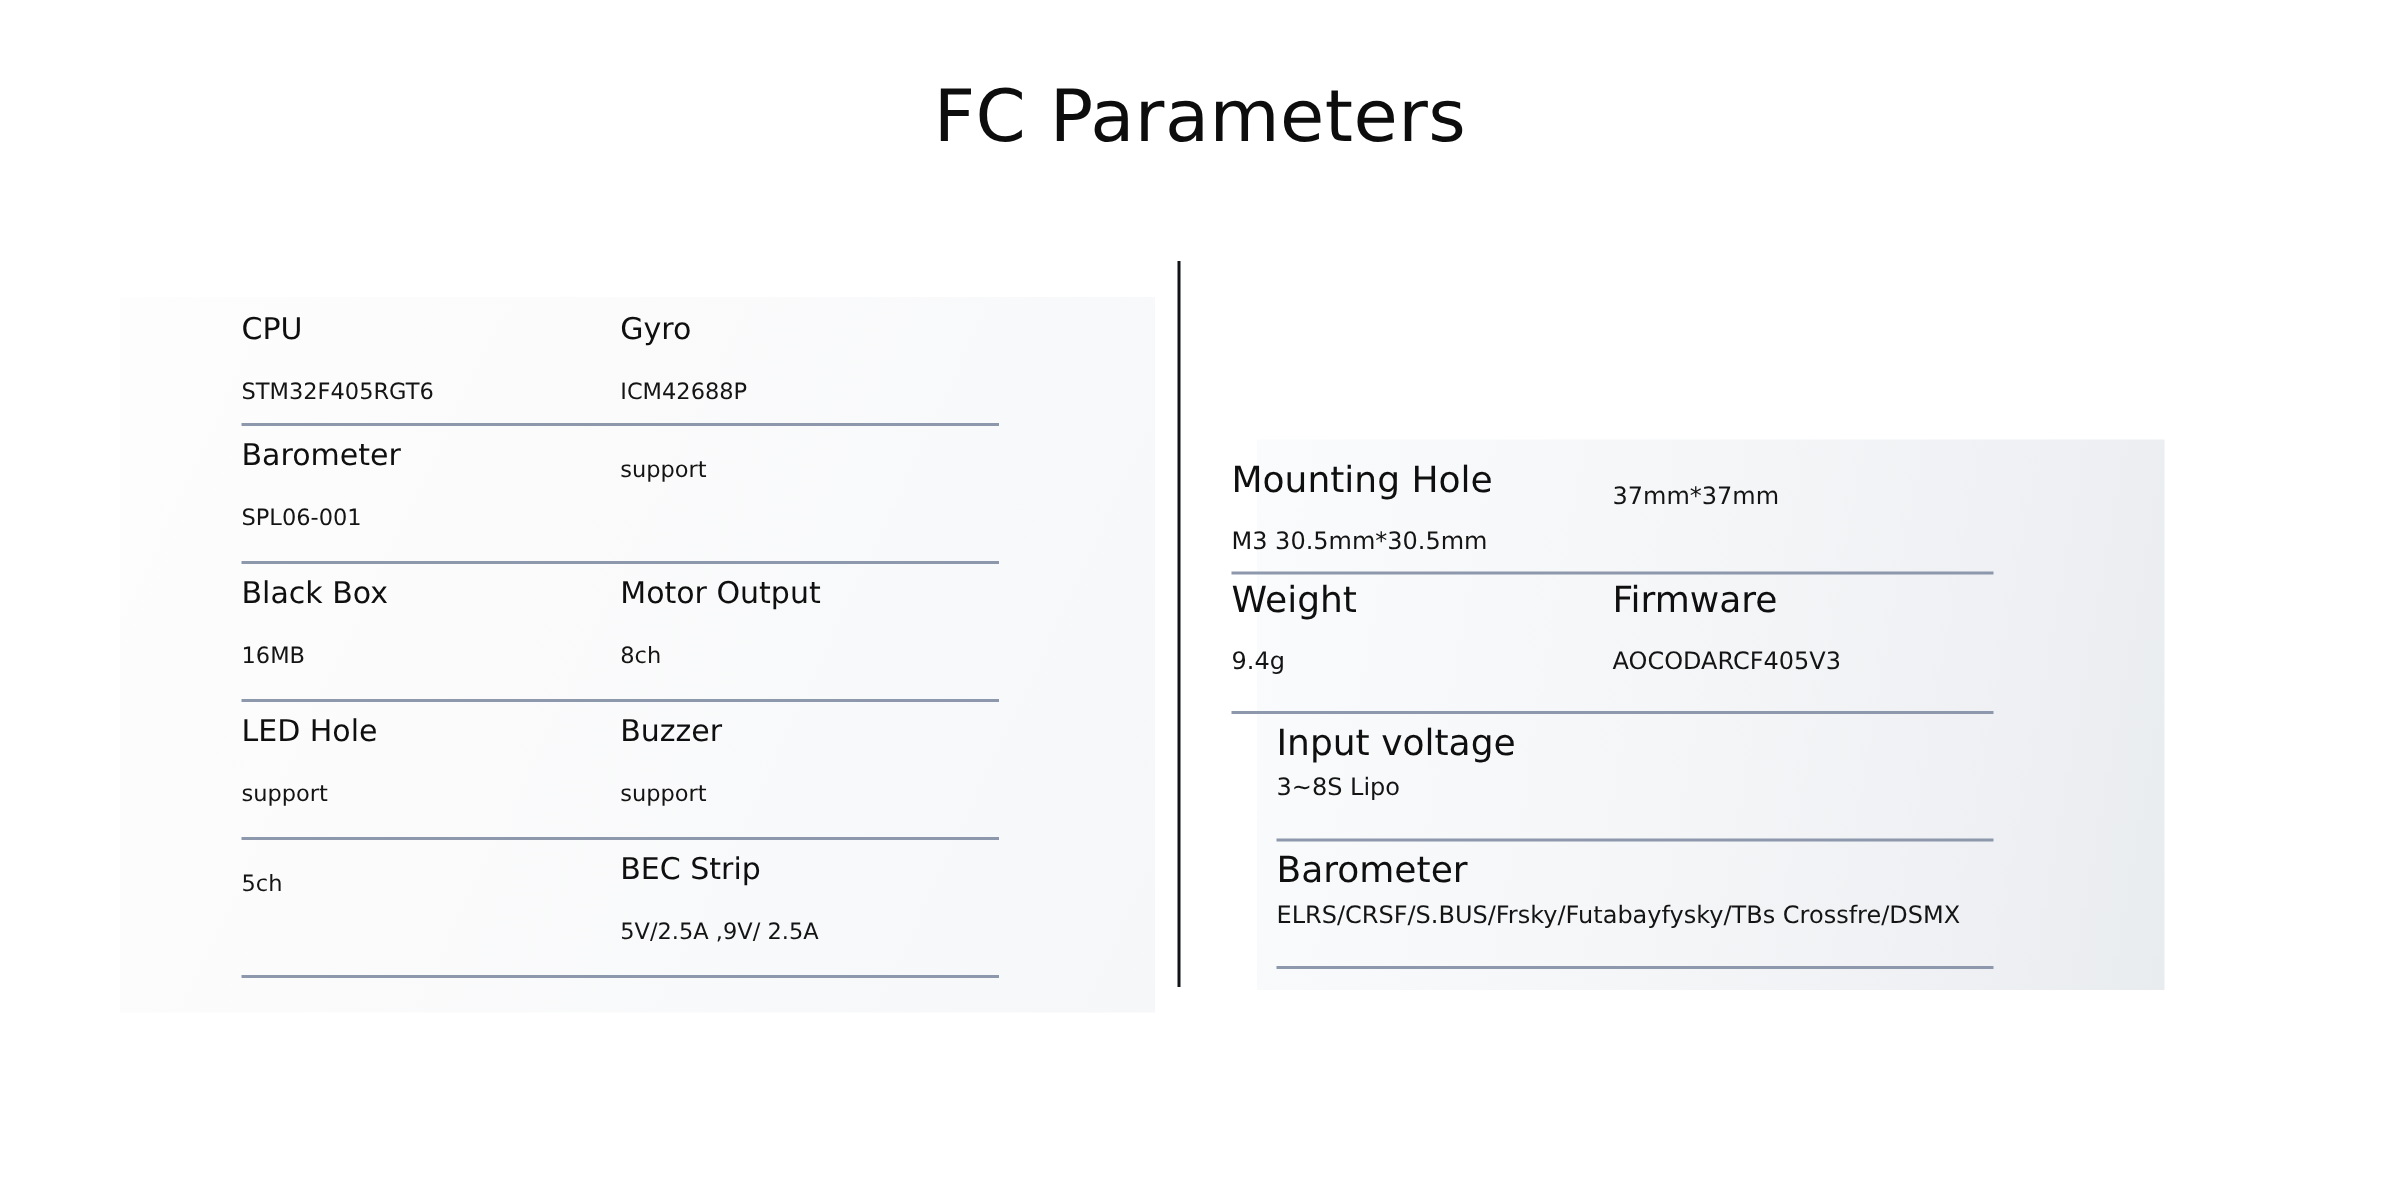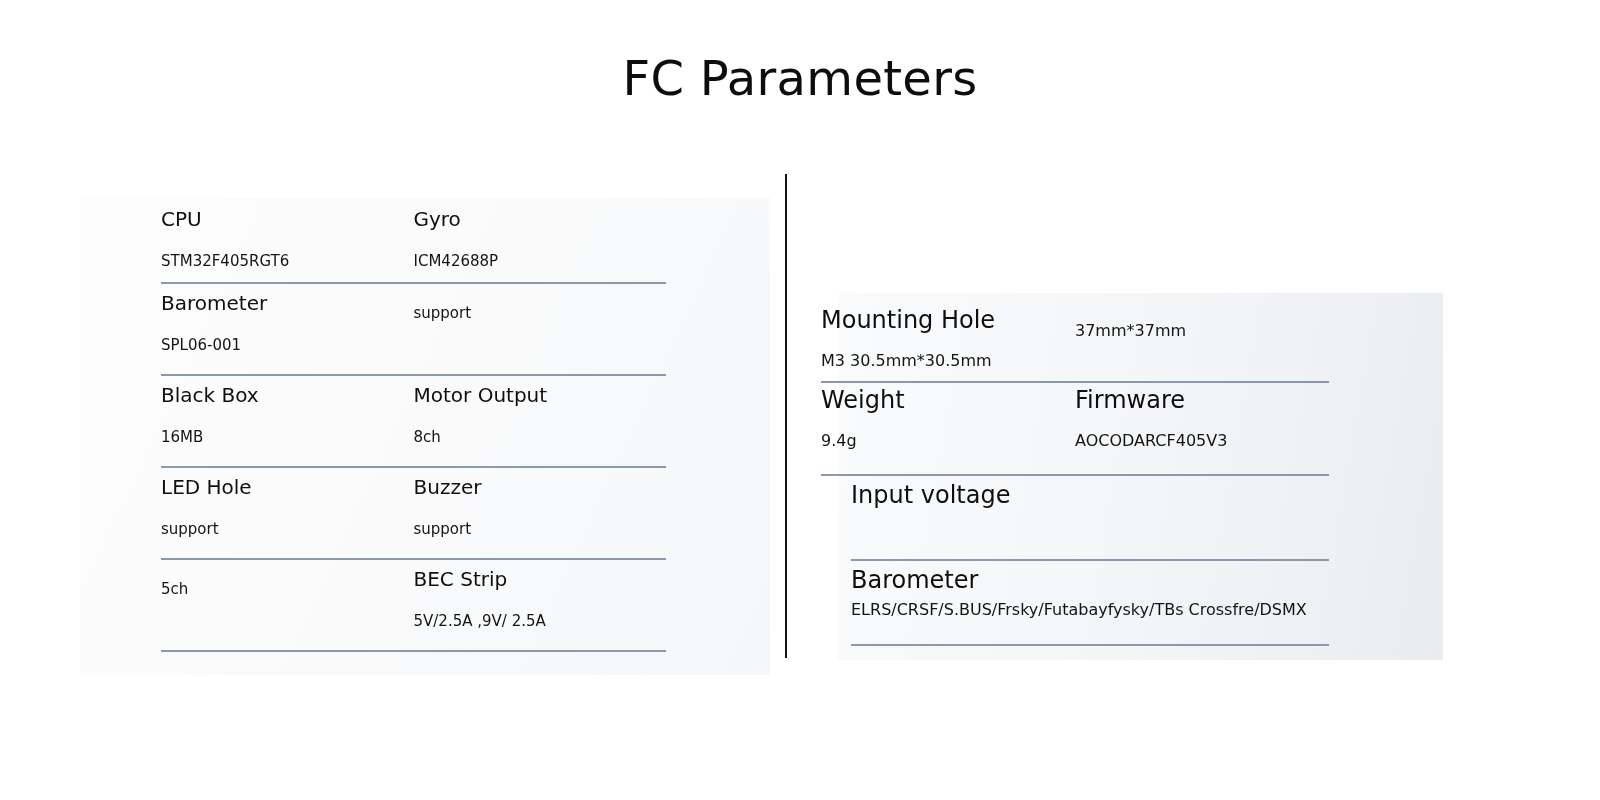--- a/index.html
+++ b/index.html
@@ -195,20 +195,21 @@
           <div class="cell-label">Firmware</div>
           <div class="cell-value">AOCODARCF405V3</div>
         </div>
       </div>
     </div>
 
     <div class="spec-row compact">
       <div class="cells">
         <div class="spec-cell wide">
           <div class="cell-label">Input voltage</div>
+          <div class="cell-value">3~8S Lipo</div>
         </div>
       </div>
     </div>
 
     <div class="spec-row compact">
       <div class="cells">
         <div class="spec-cell wide">
           <div class="cell-label">Barometer</div>
           <div class="cell-value">ELRS/CRSF/S.BUS/Frsky/Futabayfysky/TBs Crossfre/DSMX</div>
         </div>

